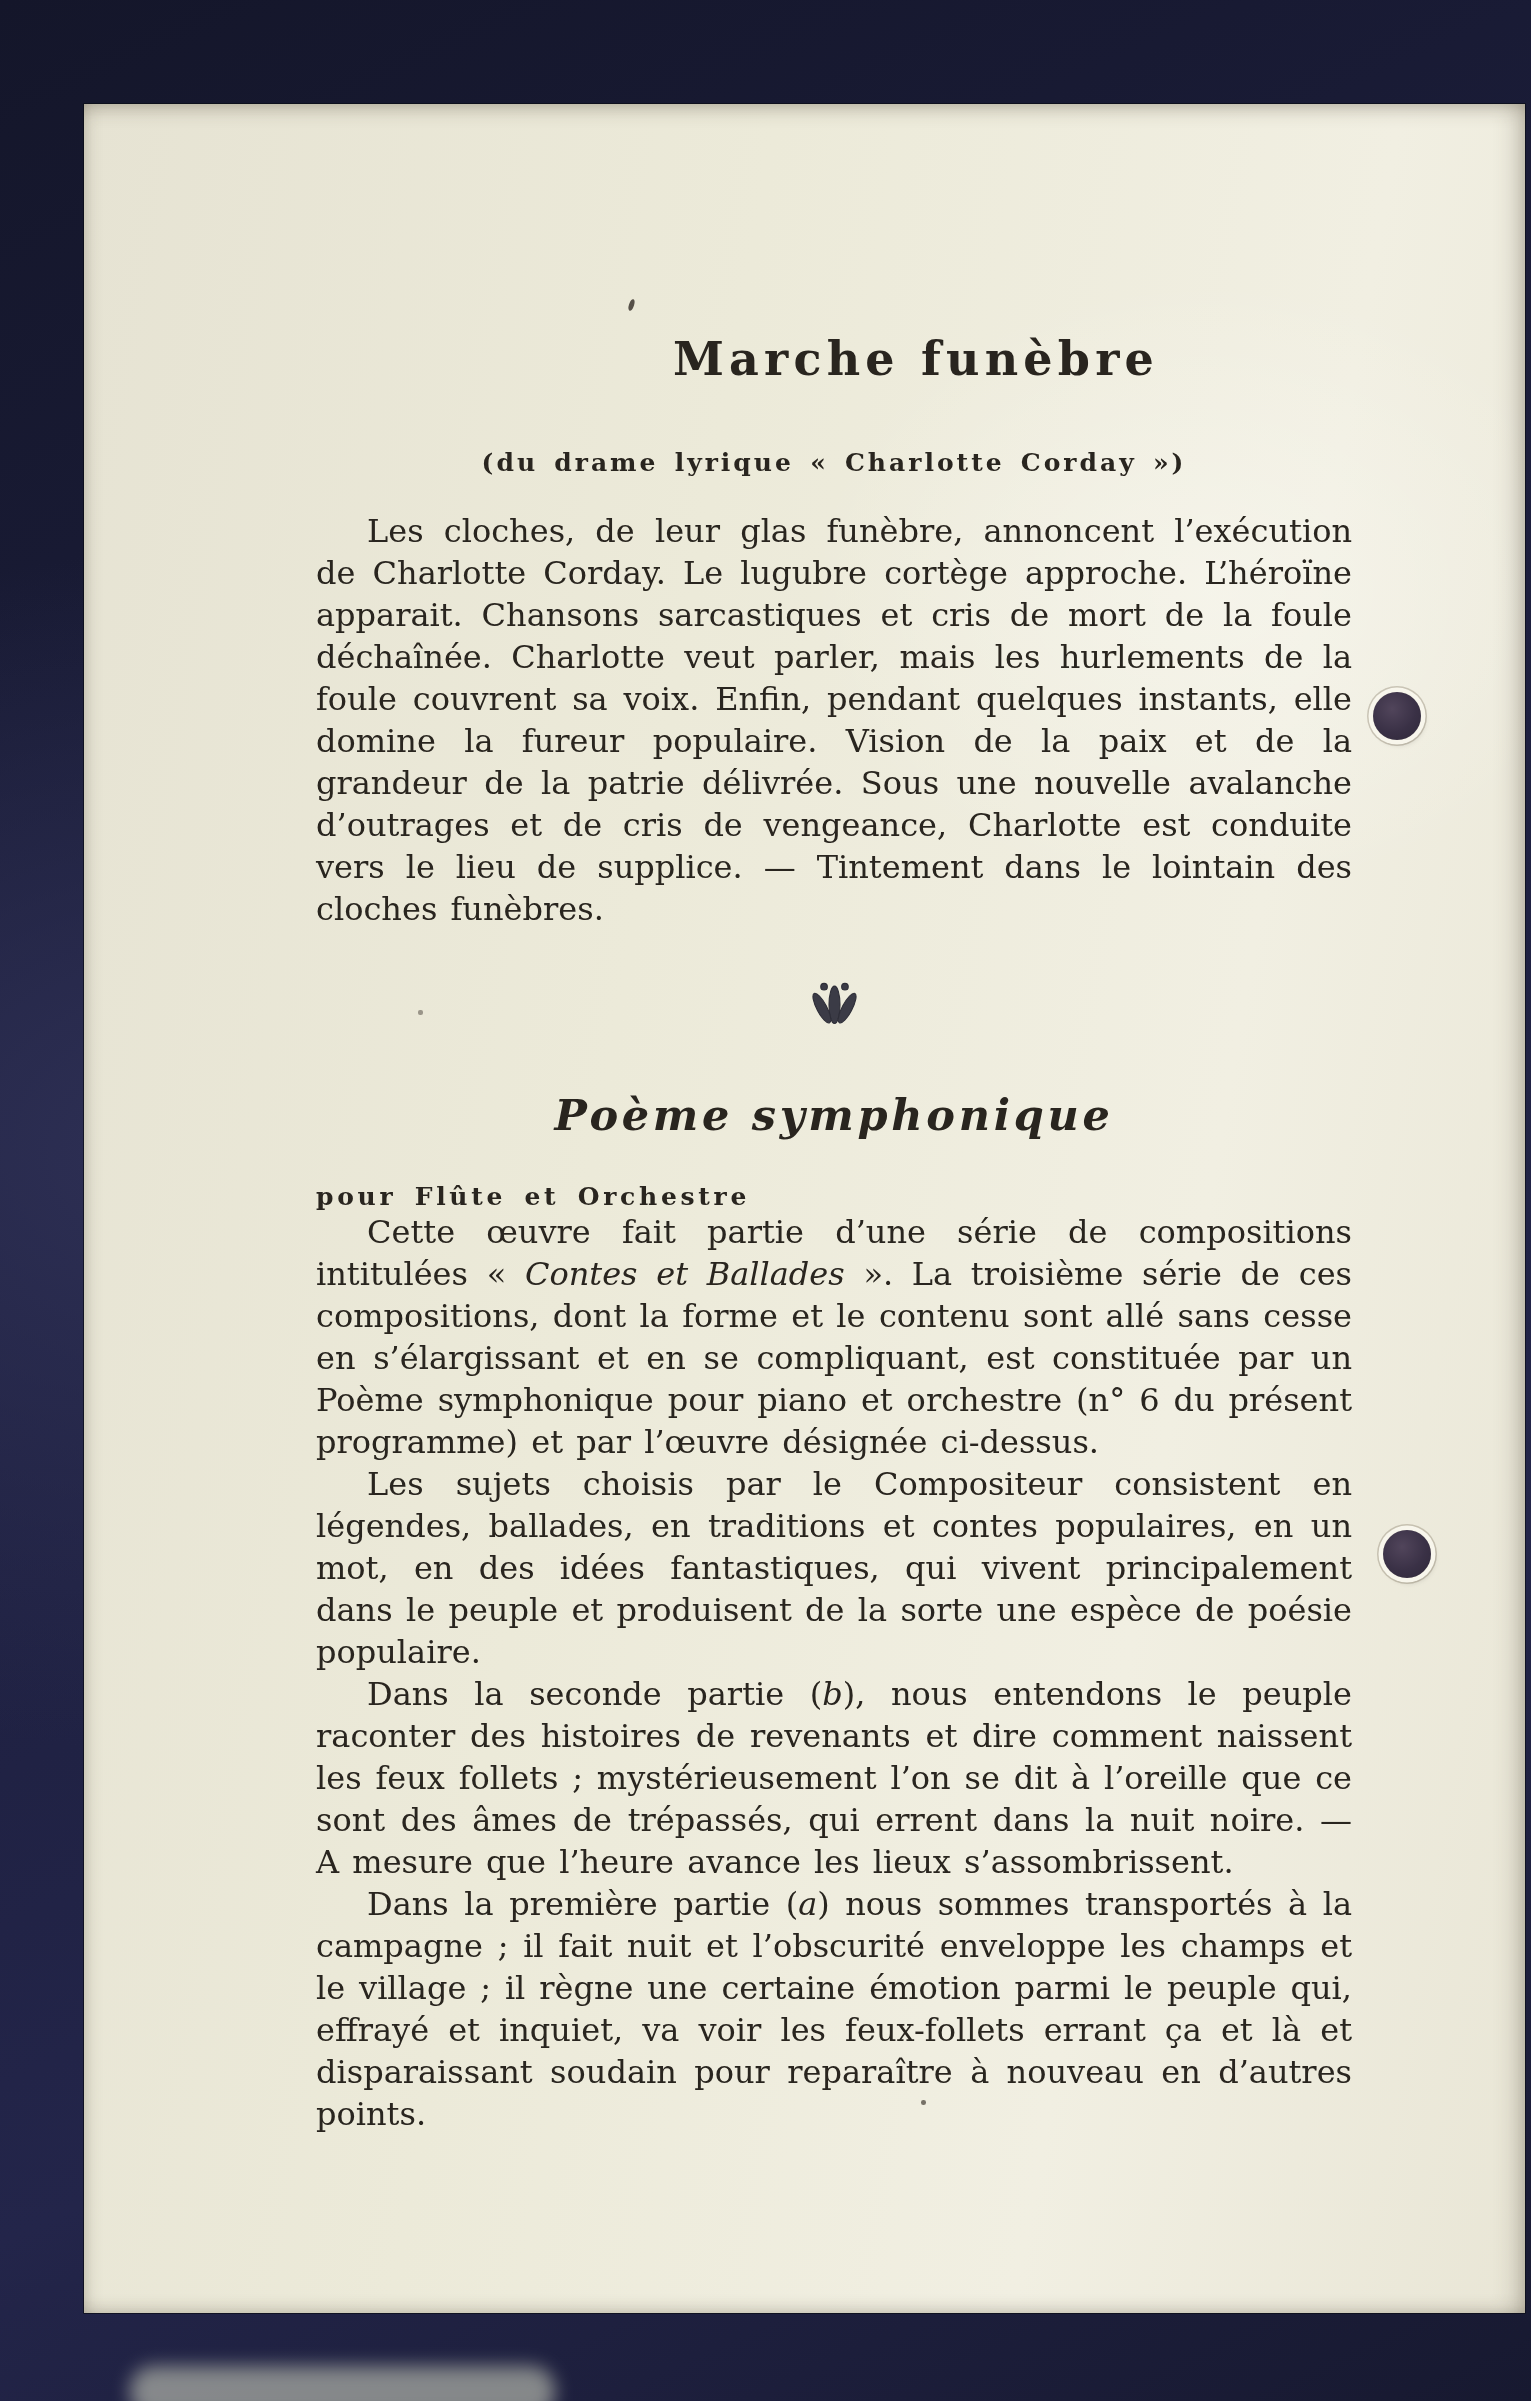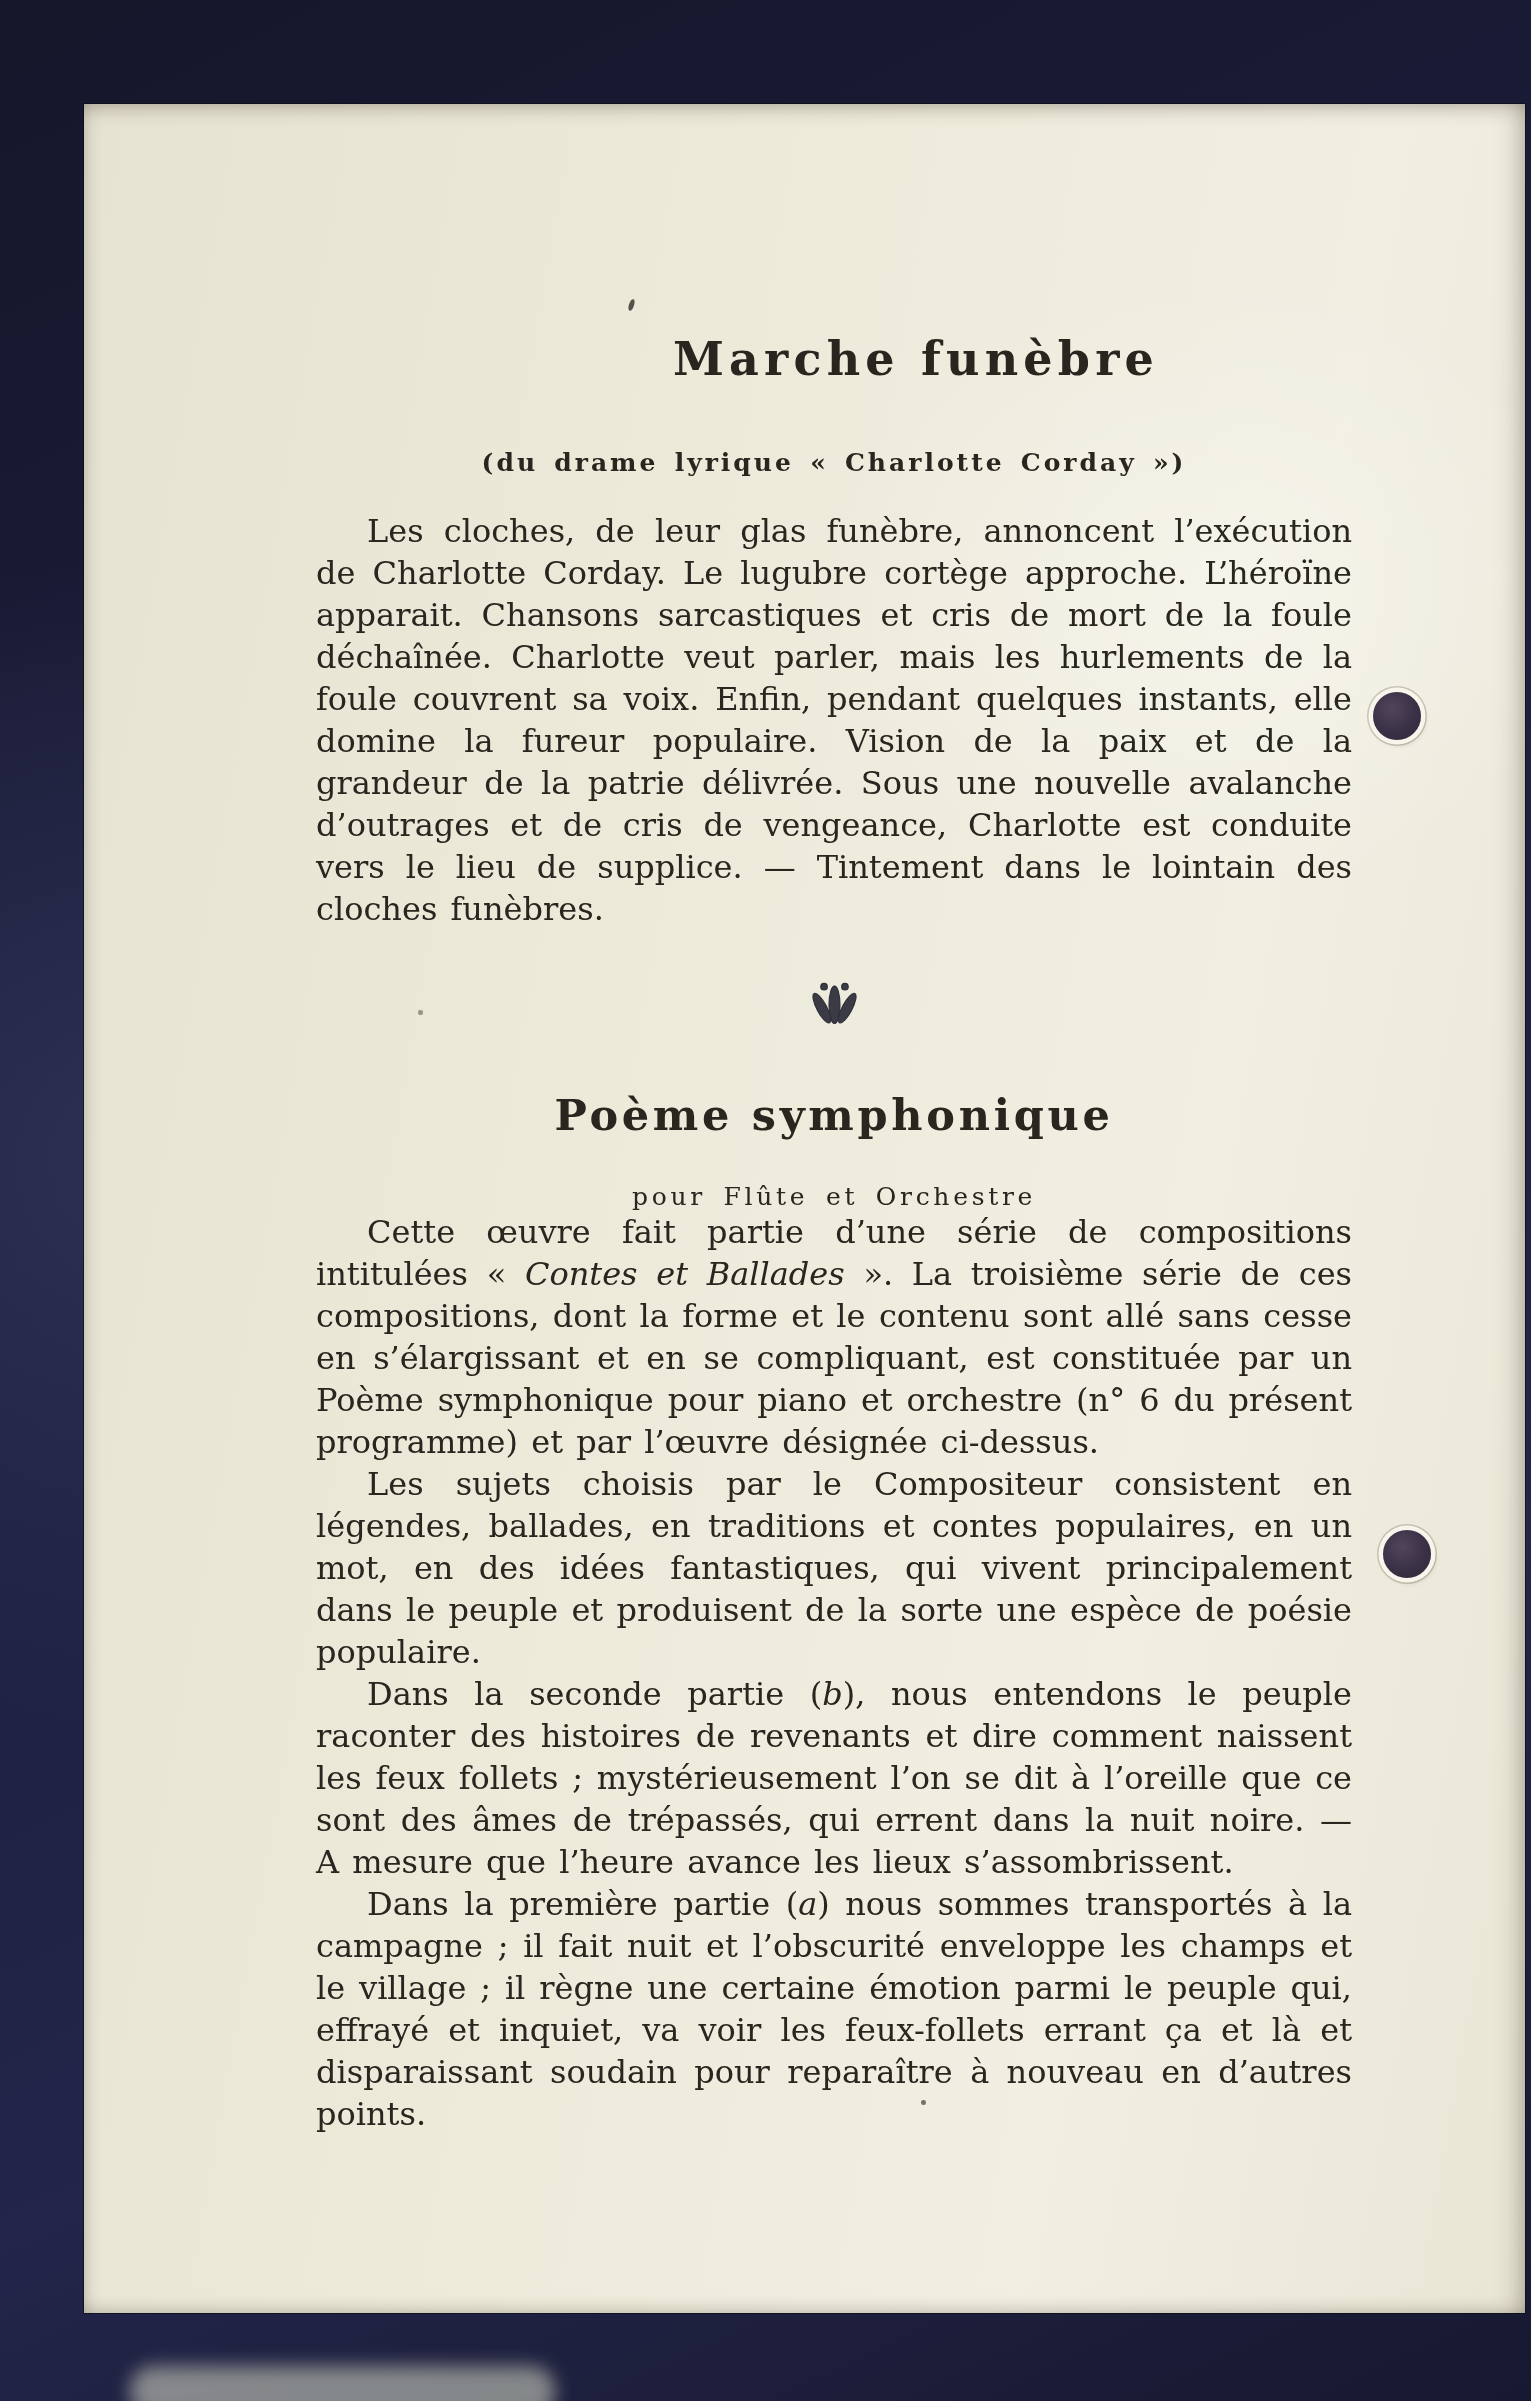--- a/index.html
+++ b/index.html
@@ -47,24 +47,25 @@
     text-align: justify; text-indent: 51px;
     word-spacing: 3px;
   }
   .para em { font-style: italic; }
   .lead1 { margin-top: 32px; }
   .ornament { margin: 48px 0 0; text-align: center; }
   h1.t2 {
     margin: 55px 0 0; text-align: center;
     font-weight: 700; font-size: 43px; line-height: 1;
     letter-spacing: 3.7px;
+    font-style: italic;
   }
   h2.st2 {
-    margin: 46px 0 0; text-align: center;
-    font-weight: 400; font-size: 25px; line-height: 1.1;
+    margin: 46px 0 0; text-align: left;
+    font-weight: 700; font-size: 25px; line-height: 1.1;
     letter-spacing: 3.7px; word-spacing: 6px;
   }
   .lead2 { }
 
   .hole {
     position: absolute; width: 48px; height: 48px; border-radius: 50%;
     background: radial-gradient(circle at 40% 35%, #51455b 0%, #3a3146 55%, #2e2738 100%);
     box-shadow: 0 0 0 4.5px #f8f6ec, 0 0 0 6px rgba(125,115,95,.35), 2.2px 3.7px 6.7px rgba(0,0,0,.22);
   }
   .hole1 { left: 1289px; top: 588px; }

